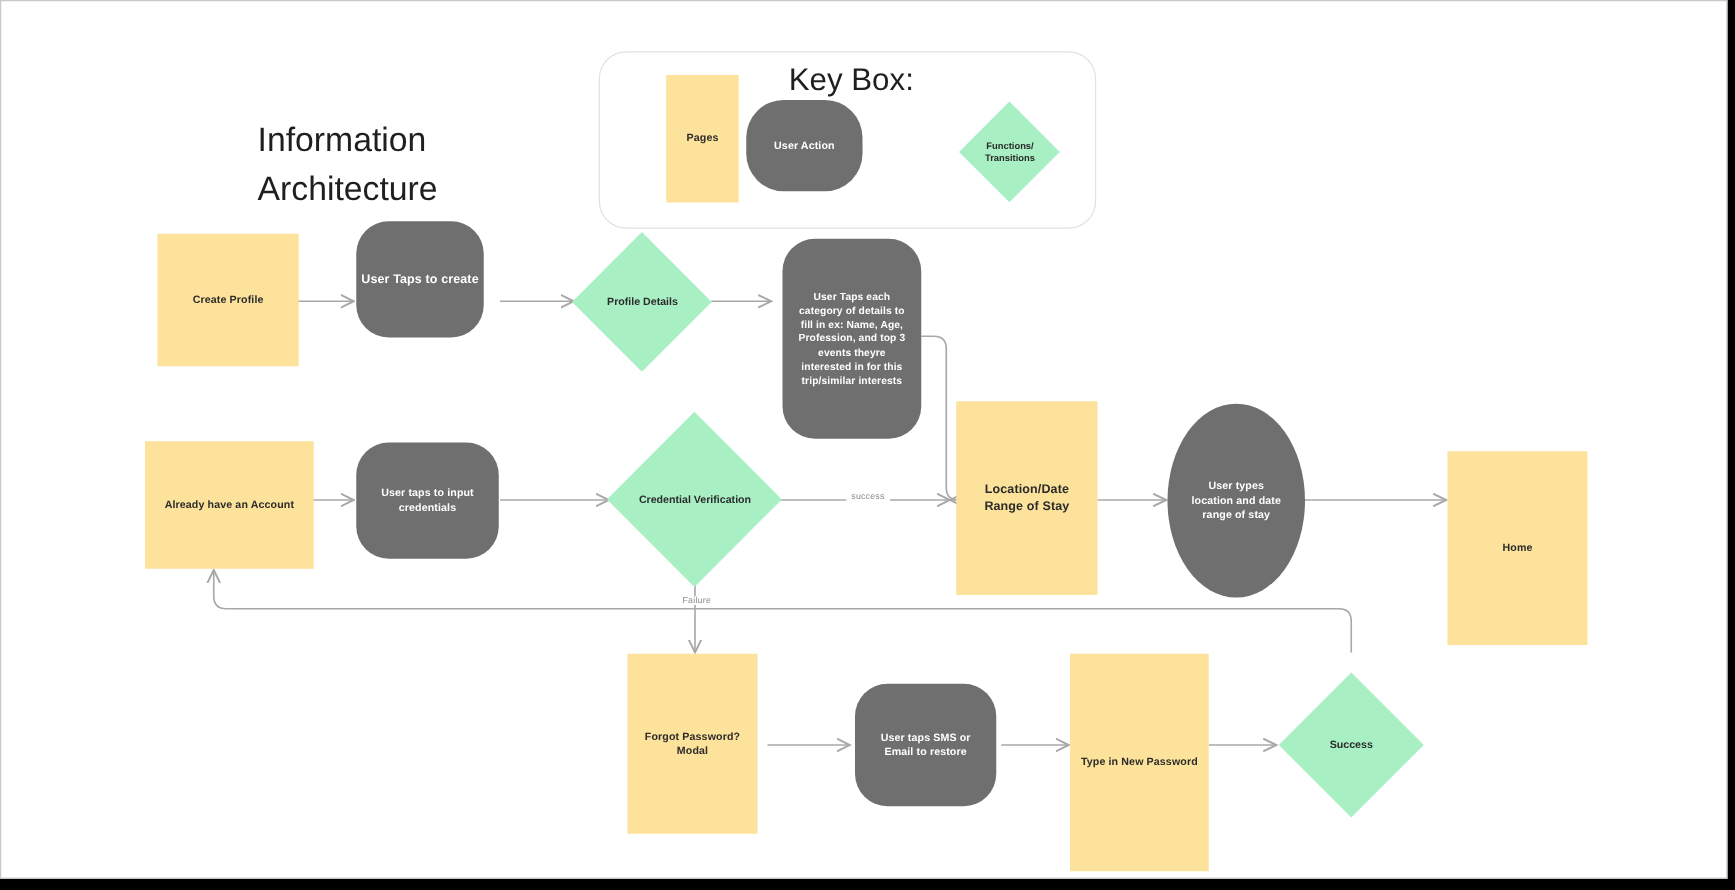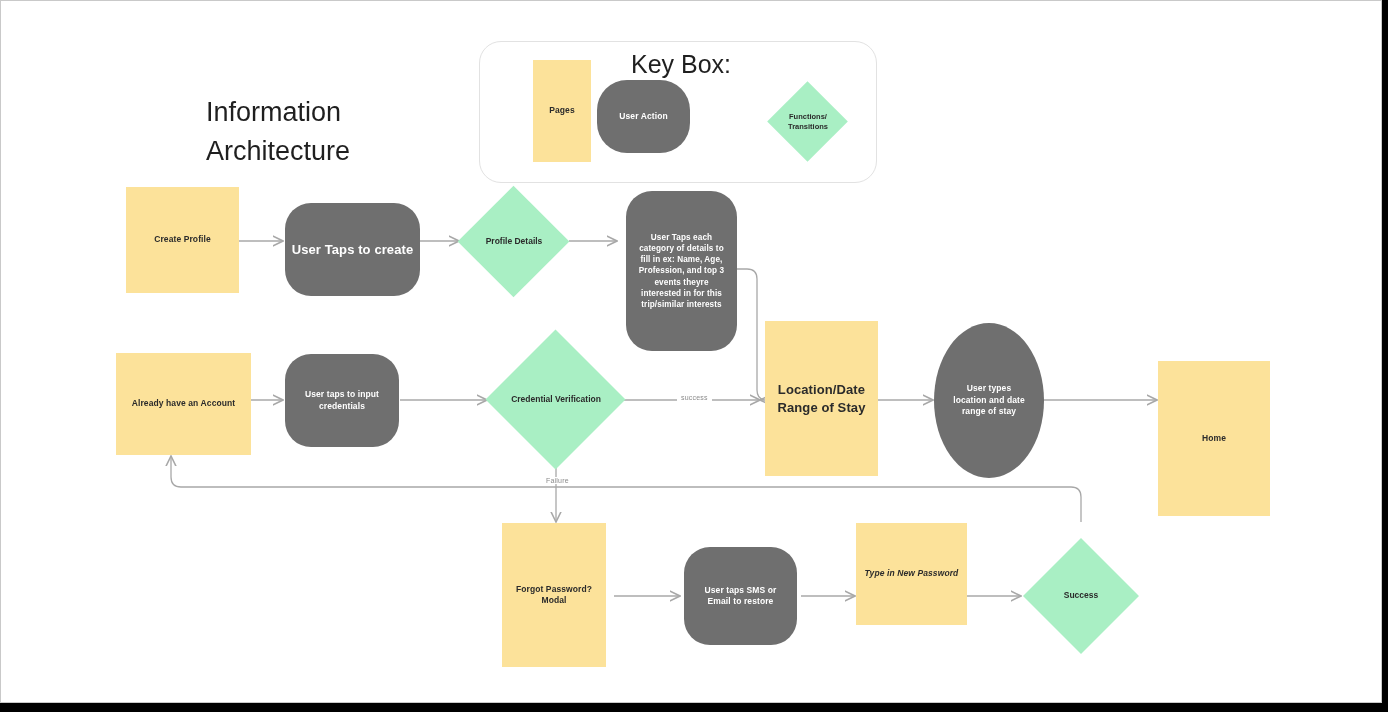--- a/index.html
+++ b/index.html
@@ -90,21 +90,21 @@
 
     <div class="diamond-wrap" style="left:767px;top:90px;width:80px;height:62px;">
       <div class="diamond-shape" style="width:57px;height:57px;left:11px;top:2px;"></div>
       <span style="font-size:7.5px;width:72px;">Functions/ Transitions</span>
     </div>
 
     <div class="node page" style="left:125px;top:186px;width:113px;height:106px;font-size:8.5px;">
       <span>Create Profile</span>
     </div>
 
-    <div class="node action" style="left:284px;top:202px;width:135px;height:93px;font-size:13px;">
+    <div class="node action" style="left:284px;top:176px;width:102px;height:93px;font-size:10px;">
       <span>User Taps to create</span>
     </div>
 
     <div class="diamond-wrap" style="left:457px;top:185px;width:112px;height:112px;">
       <div class="diamond-shape" style="width:79px;height:79px;left:16px;top:16px;"></div>
       <span style="font-size:8.5px;width:74px;">Profile Details</span>
     </div>
 
     <div class="node action" style="left:625px;top:190px;width:111px;height:160px;font-size:8.2px;padding:0 9px;">
       <span>User Taps each category of details to fill in ex: Name, Age, Profession, and top 3 events theyre interested in for this trip/similar interests</span>
@@ -116,41 +116,41 @@
 
     <div class="node action" style="left:284px;top:353px;width:114px;height:93px;font-size:8.5px;padding:0 10px;">
       <span>User taps to input credentials</span>
     </div>
 
     <div class="diamond-wrap" style="left:485px;top:329px;width:140px;height:140px;">
       <div class="diamond-shape" style="width:99px;height:99px;left:20px;top:20px;"></div>
       <span style="font-size:8.5px;width:94px;">Credential Verification</span>
     </div>
 
-    <div class="node page" style="left:764px;top:320px;width:113px;height:155px;font-size:13px;padding:0 6px;">
+    <div class="node page" style="left:764px;top:320px;width:113px;height:155px;font-size:10px;padding:0 6px;">
       <span>Location/Date Range of Stay</span>
     </div>
 
     <div class="node action ellipse" style="left:933px;top:322px;width:110px;height:155px;font-size:8.5px;padding:0 16px;">
       <span>User types location and date range of stay</span>
     </div>
 
     <div class="node page" style="left:1157px;top:320px;width:112px;height:155px;font-size:8.5px;margin-top:40px;">
       <span>Home</span>
     </div>
 
     <div class="node page" style="left:501px;top:522px;width:104px;height:144px;font-size:8.5px;padding:0 7px;">
       <span>Forgot Password? Modal</span>
     </div>
 
     <div class="node action" style="left:683px;top:546px;width:113px;height:98px;font-size:8.5px;padding:0 9px;">
       <span>User taps SMS or Email to restore</span>
     </div>
 
-    <div class="node page" style="left:855px;top:522px;width:111px;height:102px;font-size:8.5px;padding:0 8px;font-style:italic;">
+    <div class="node page" style="left:855px;top:522px;width:111px;height:174px;font-size:8.5px;padding:0 8px;">
       <span>Type in New Password</span>
     </div>
 
     <div class="diamond-wrap" style="left:1021px;top:520px;width:118px;height:150px;">
       <div class="diamond-shape" style="width:82px;height:82px;left:18px;top:34px;"></div>
       <span style="font-size:8.5px;width:96px;">Success</span>
     </div>
 
     <div class="elabel" style="left:676px;top:393px;">success</div>
     <div class="elabel" style="left:541px;top:476px;">Failure</div>

